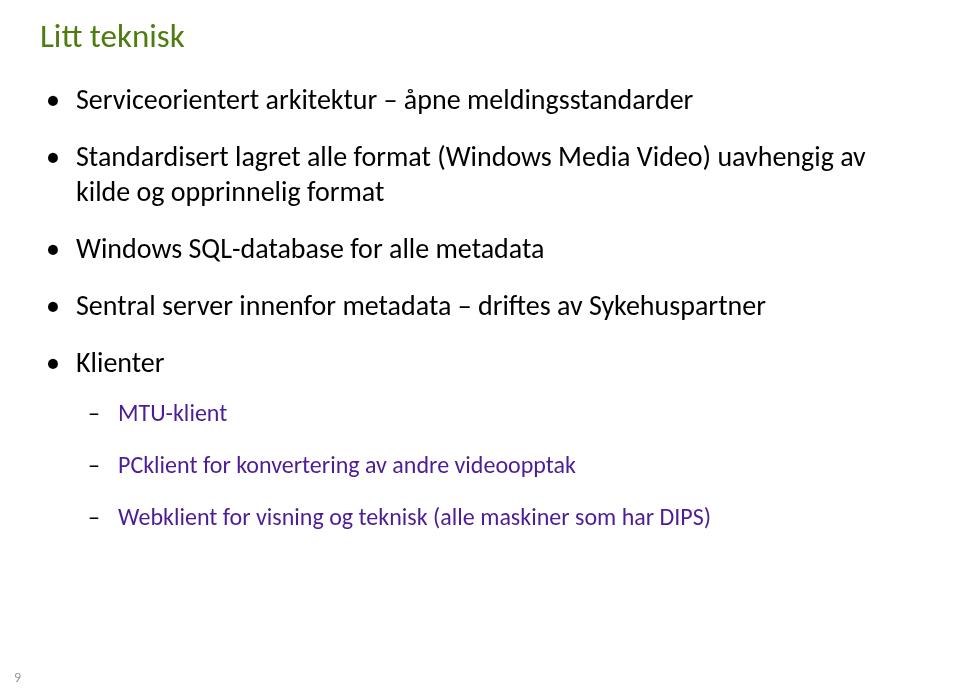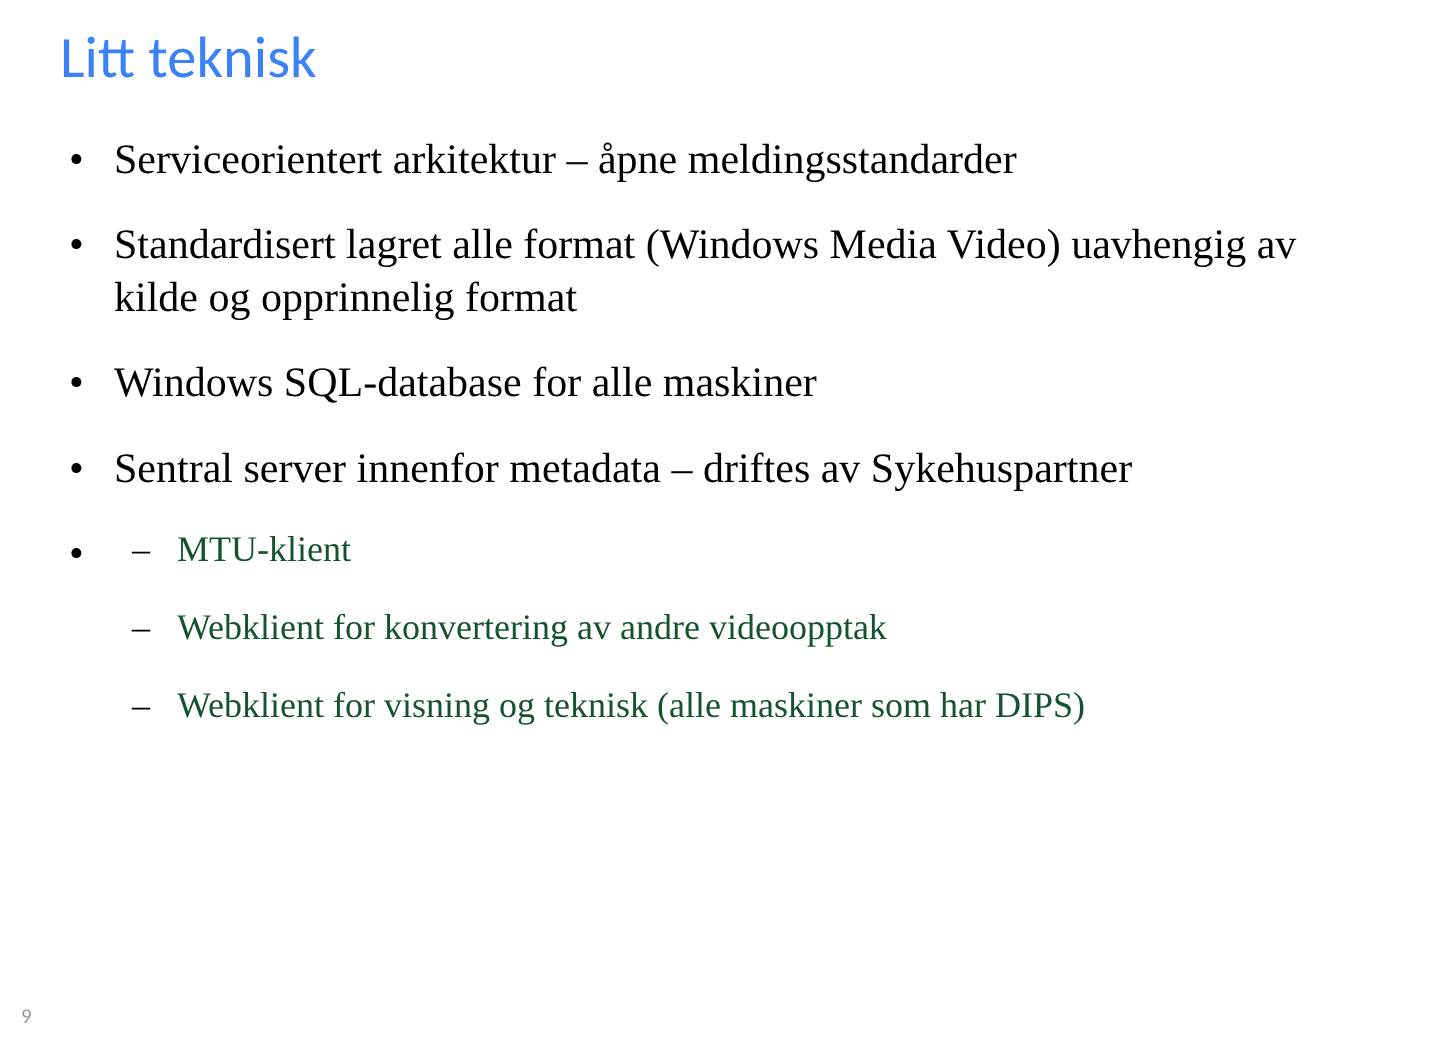--- a/index.html
+++ b/index.html
@@ -13,57 +13,56 @@
     position: relative;
   }
   .slide {
     box-sizing: border-box;
     width: 959px;
     height: 694px;
     padding: 18px 40px 0 40px;
     position: relative;
   }
   .title {
-    color: #3b82f6;
-    font-size: 39px;
+    color: #4d7c0f;
+    font-size: 33px;
     font-weight: 400;
     margin: 0 0 28px 0;
     line-height: 1.1;
   }
   ul.level1 {
     list-style: none;
     margin: 0;
     padding: 0 0 0 36px;
   }
   ul.level1 > li {
     position: relative;
     font-size: 28px;
     color: #000;
     line-height: 1.25;
     margin-bottom: 22px;
     padding-left: 0;
-    font-family: Liberation Serif, serif;
   }
   ul.level1 > li::before {
     content: "•";
     position: absolute;
     left: -30px;
     top: 0;
     font-size: 28px;
     color: #000;
   }
   ul.level2 {
     list-style: none;
     margin: 18px 0 0 0;
     padding: 0 0 0 42px;
   }
   ul.level2 > li {
     position: relative;
     font-size: 24px;
-    color: #14532d;
+    color: #4c1d95;
     line-height: 1.25;
     margin-bottom: 22px;
   }
   ul.level2 > li::before {
     content: "–";
     position: absolute;
     left: -30px;
     top: 0;
     font-size: 24px;
     color: #000;
@@ -78,25 +77,26 @@
 </style>
 </head>
 <body>
 
 <div class="slide">
   <h1 class="title">Litt teknisk</h1>
 
   <ul class="level1">
     <li>Serviceorientert arkitektur – åpne meldingsstandarder</li>
     <li>Standardisert lagret alle format (Windows Media Video) uavhengig av kilde og opprinnelig format</li>
-    <li>Windows SQL-database for alle maskiner</li>
+    <li>Windows SQL-database for alle metadata</li>
     <li>Sentral server innenfor metadata – driftes av Sykehuspartner</li>
     <li>
+      <span>Klienter</span>
       <ul class="level2">
         <li>MTU-klient</li>
-        <li>Webklient for konvertering av andre videoopptak</li>
+        <li>PCklient for konvertering av andre videoopptak</li>
         <li>Webklient for visning og teknisk (alle maskiner som har DIPS)</li>
       </ul>
     </li>
   </ul>
 
   <div class="page-number">9</div>
 </div>
 
 </body></html>

